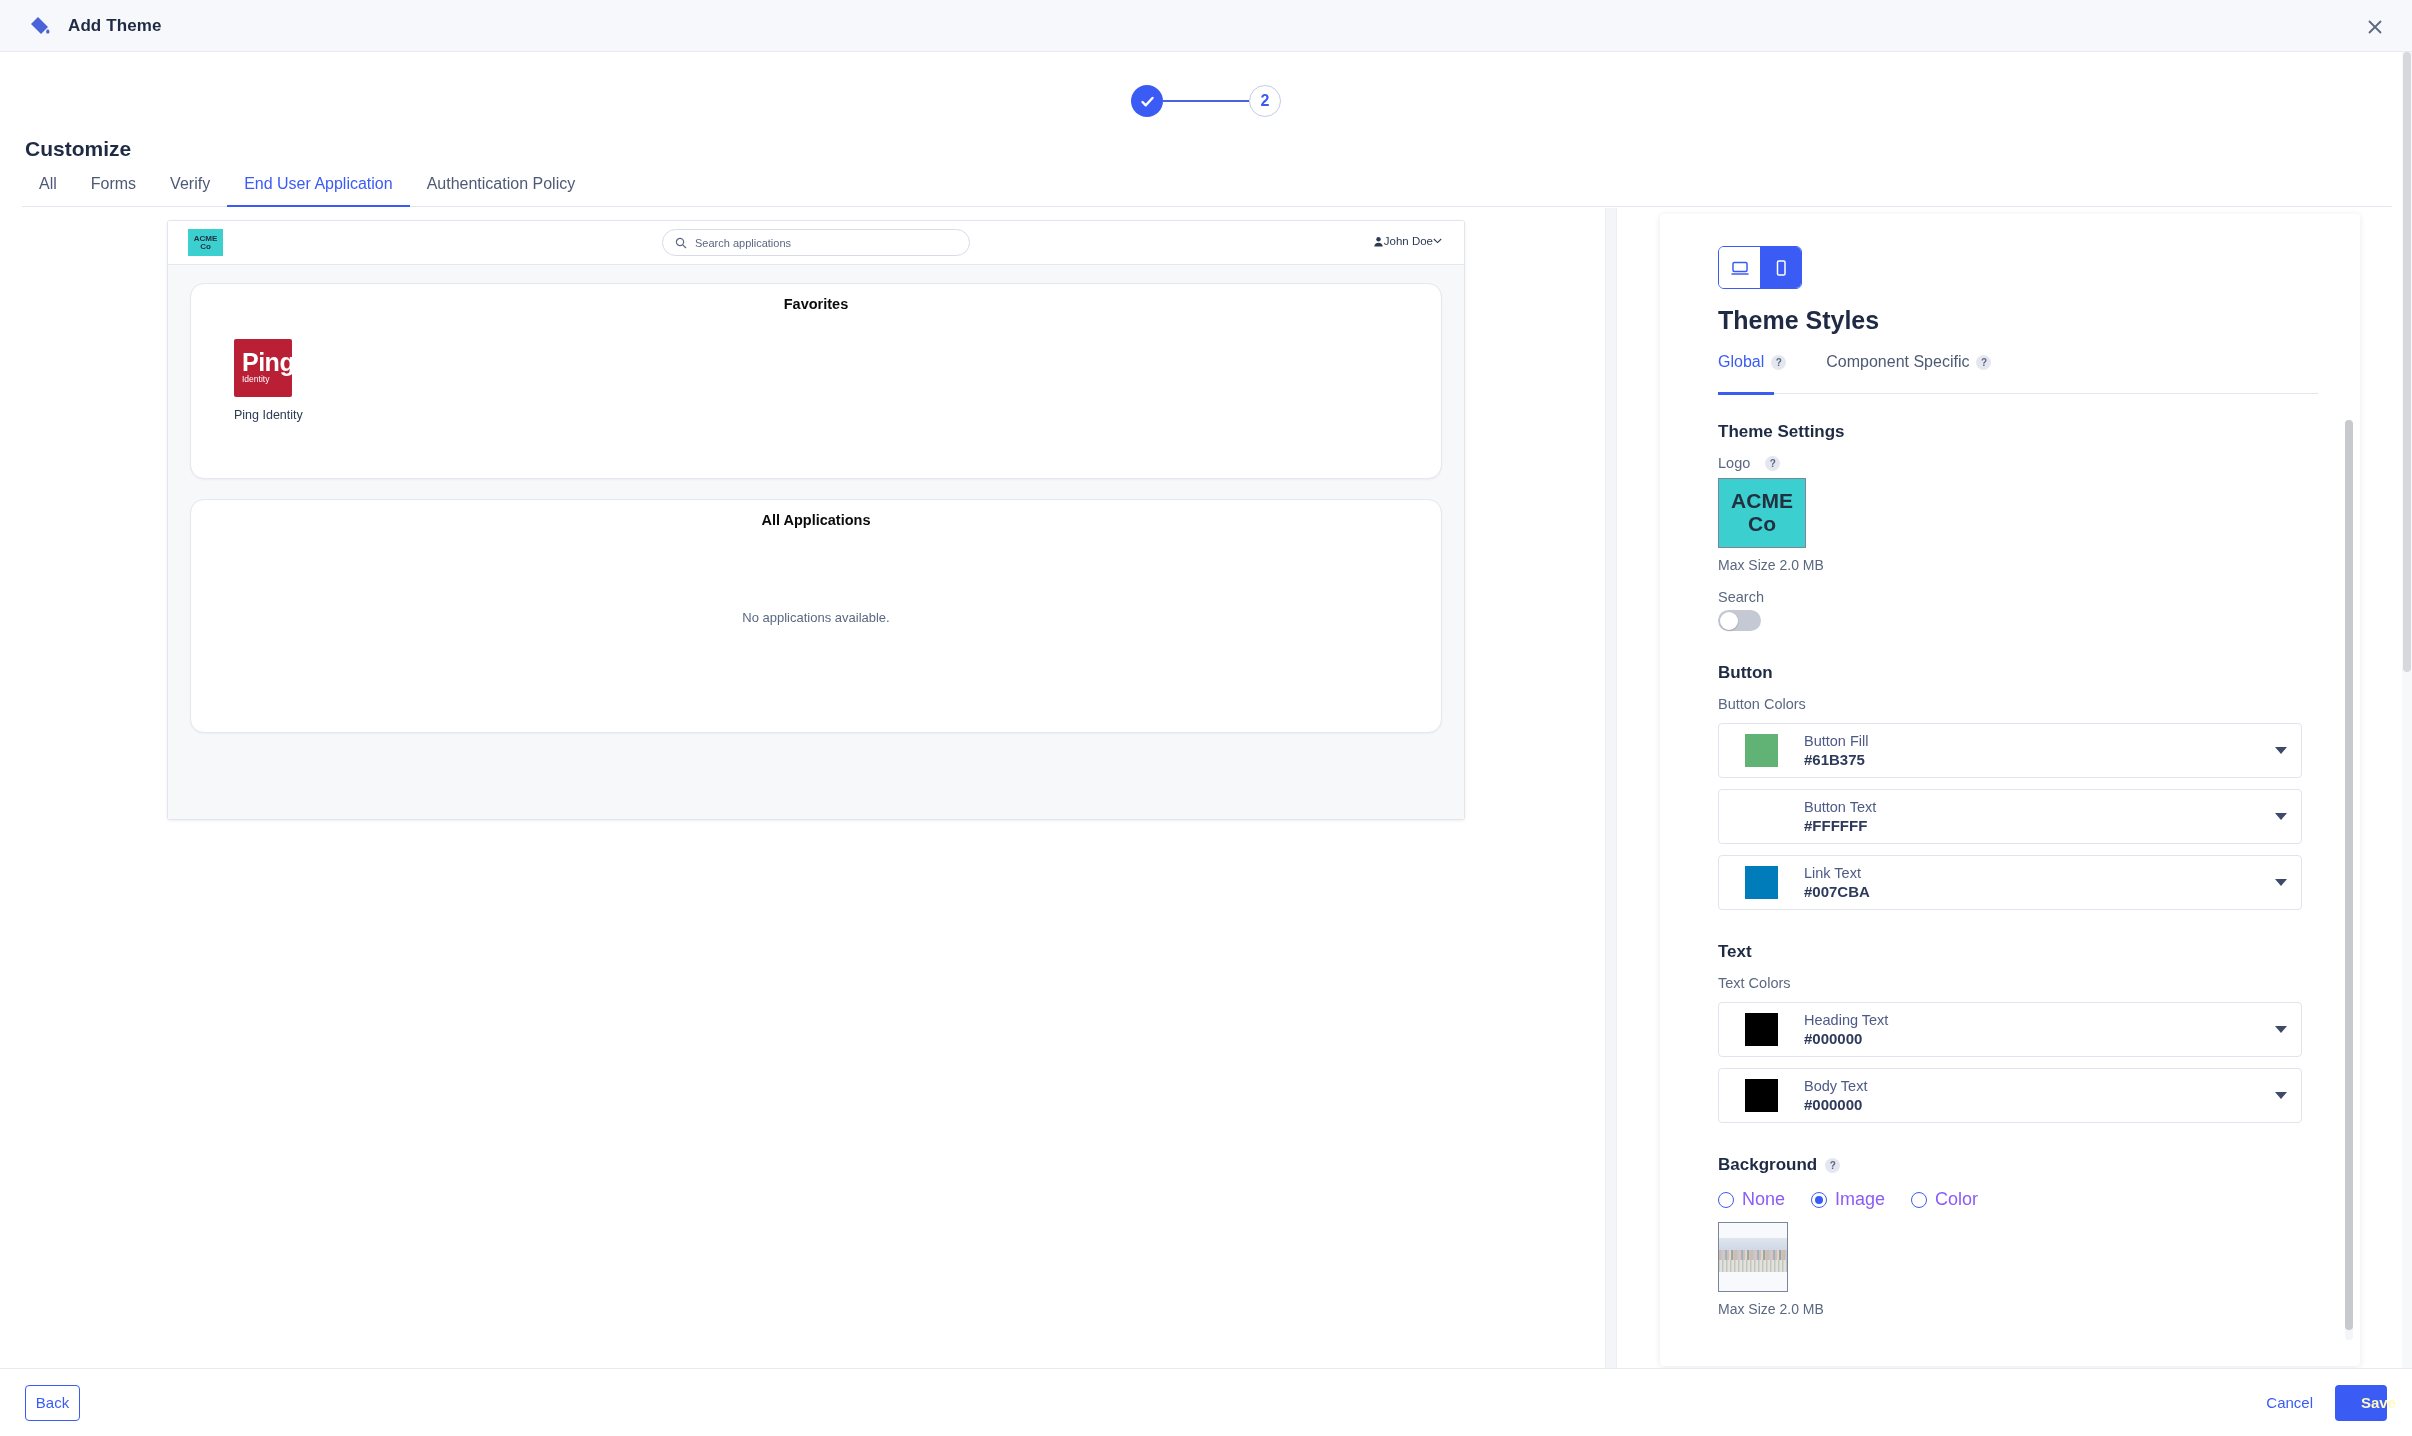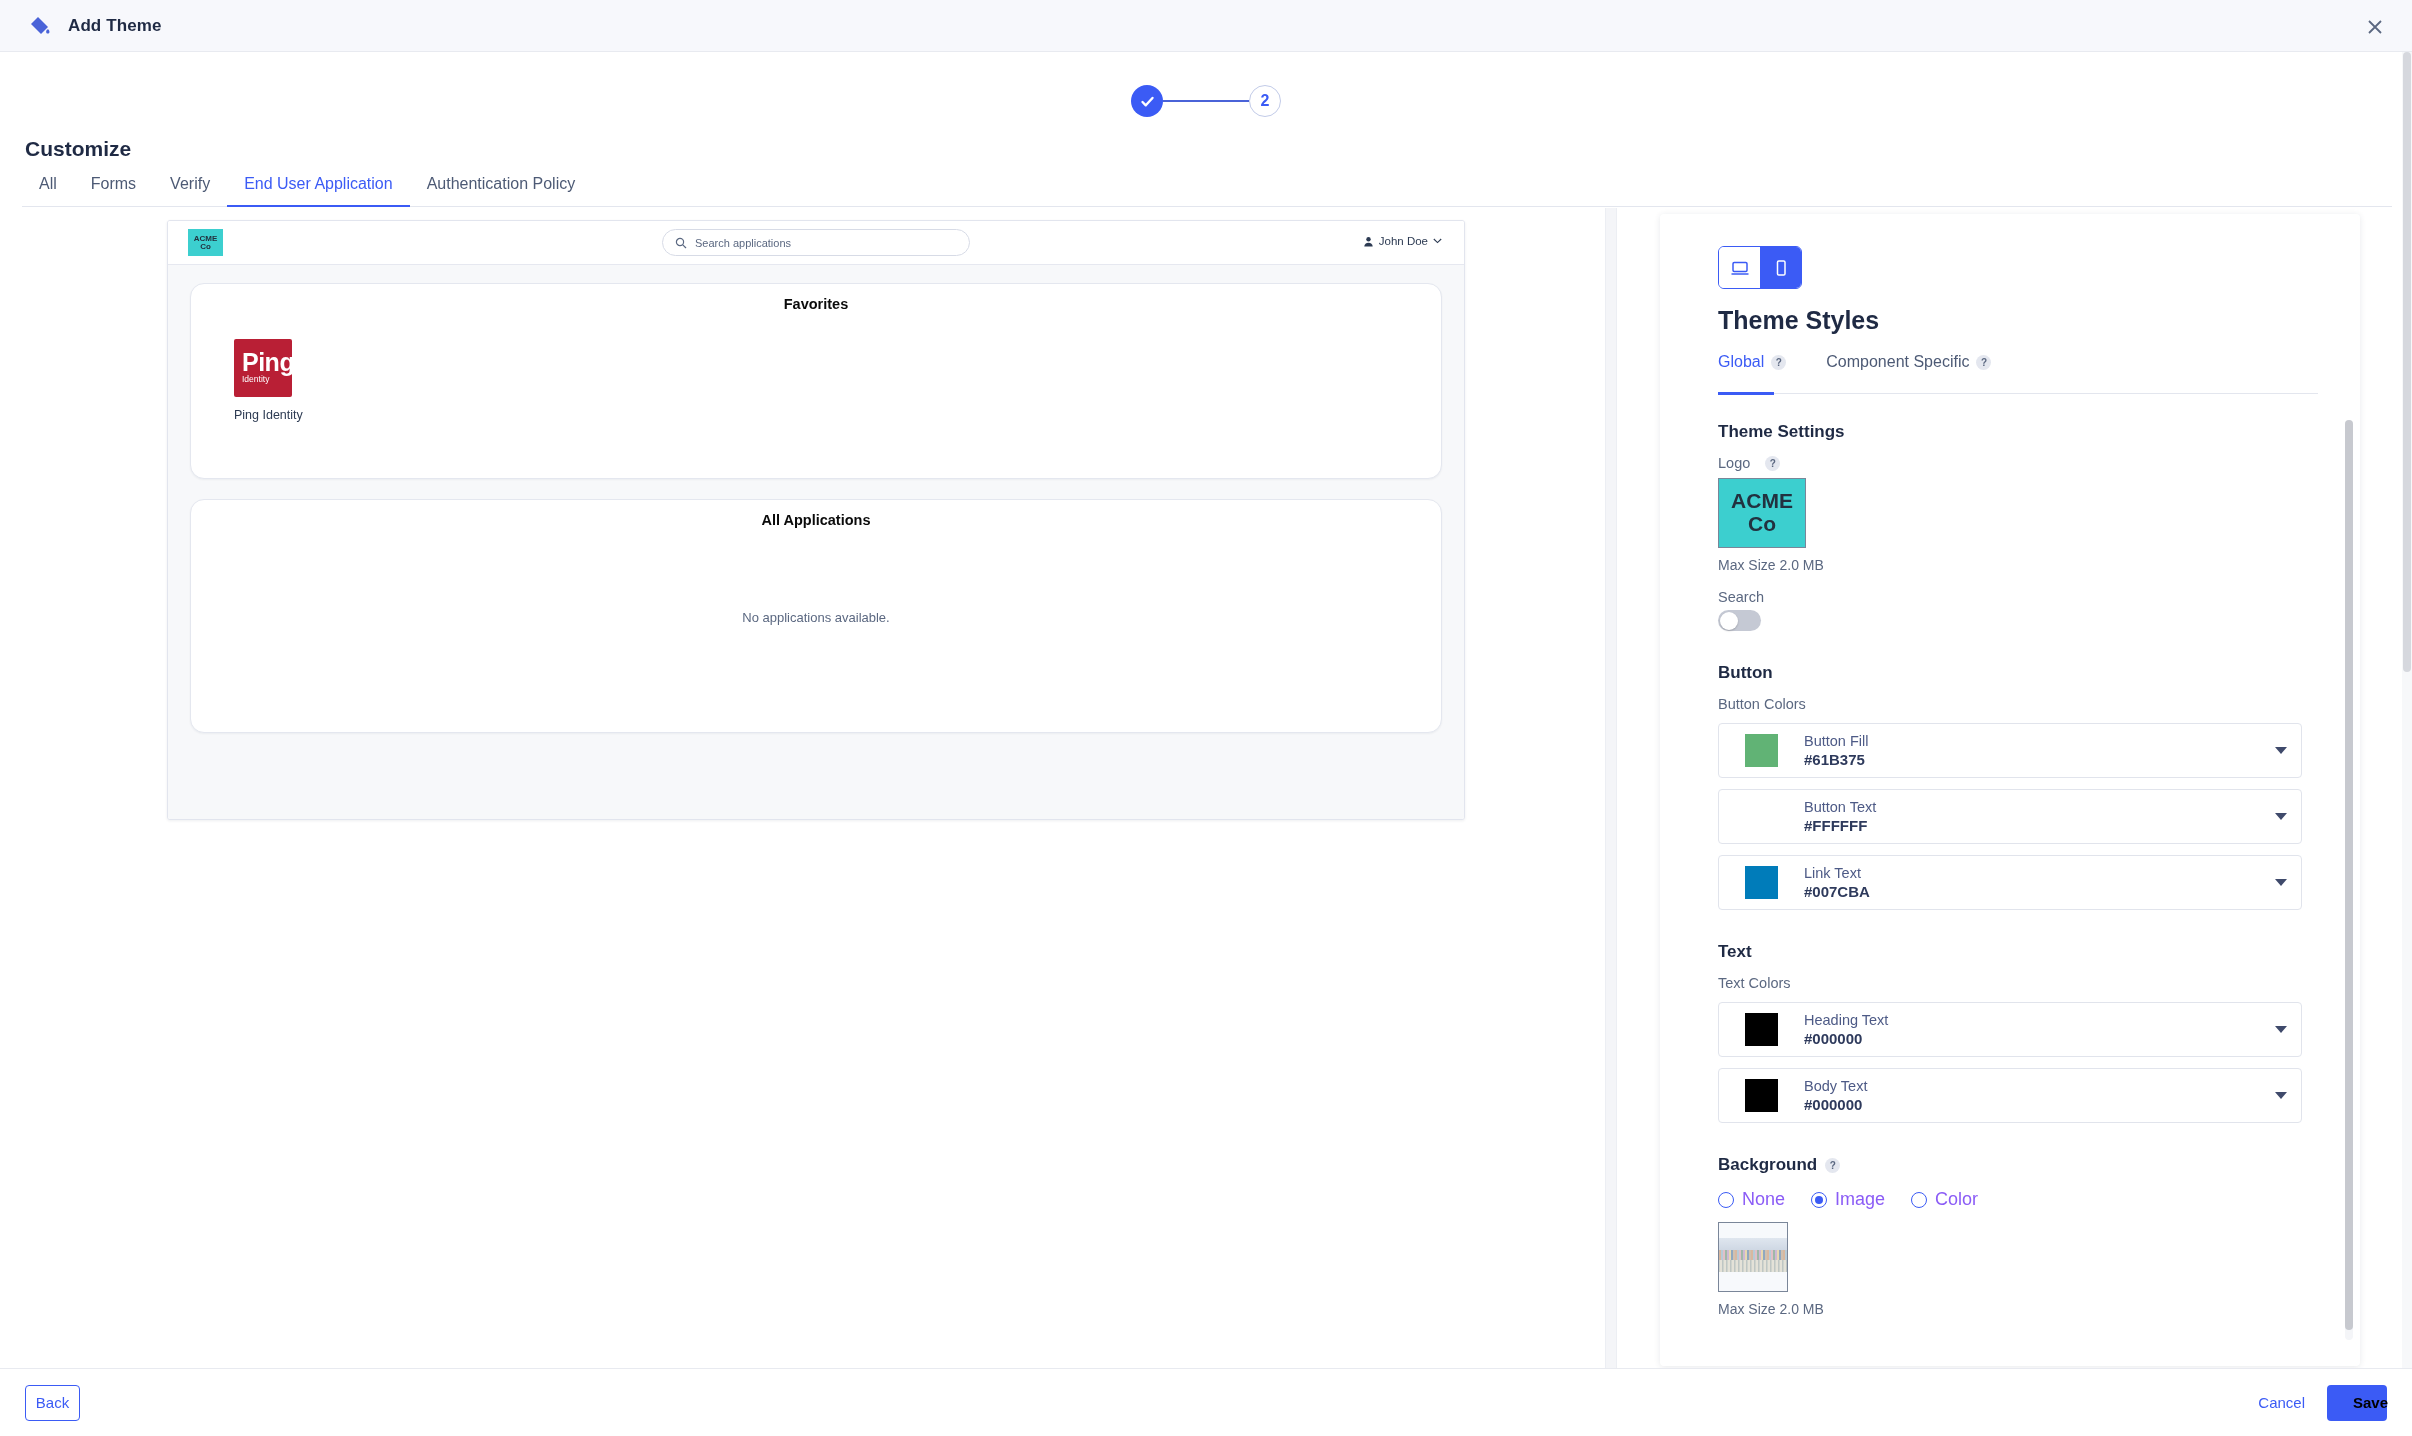--- a/index.html
+++ b/index.html
@@ -61,21 +61,21 @@
     display:flex; flex-direction:column; align-items:center; justify-content:center;
     line-height:1.0;
   }
   .pv-logo span { font-size:8px; font-weight:bold; color:#22313f; }
   .pv-search {
     position:absolute; left:50%; transform:translateX(-50%); top:8px;
     width:308px; height:27px; border:1px solid #d7dbe6; border-radius:14px;
     background:#ffffff; display:flex; align-items:center; padding-left:12px; gap:8px;
   }
   .pv-search-ph { font-size:11px; color:#5b6881; }
-  .pv-user { position:absolute; right:22px; top:14px; display:flex; align-items:center; gap:5px; font-size:11.5px; color:#2c3a52; }
+  .pv-user { position:absolute; right:22px; top:14px; display:flex; align-items:center; font-size:11.5px; color:#2c3a52; }
   .pv-body { background:#f7f8fa; padding:18px 20px 0 20px; height:556px; }
   .pv-card {
     background:#ffffff; border:1px solid #e4e7ef; border-radius:14px;
     box-shadow:0 1px 2px rgba(20,30,60,.05);
   }
   .pv-card-fav { height:196px; margin:0 2px; padding-top:12px; }
   .pv-card-all { height:234px; margin:20px 2px 0 2px; padding-top:12px; }
   .pv-card-title { text-align:center; font-size:14.5px; font-weight:bold; color:#0b0b0b; }
   .pv-tile { margin:27px 0 0 43px; width:120px; }
   .pv-tile-icon {
@@ -176,21 +176,21 @@
     position:absolute; left:0; bottom:0; width:2412px; height:68px;
     background:#ffffff; border-top:1px solid #e8eaf0; display:flex; align-items:center;
   }
   .btn-back {
     margin-left:25px; width:55px; height:36px; border:1.5px solid #3b5bf5; border-radius:4px;
     background:#fff; color:#3b5bf5; font-size:15px; display:flex; align-items:center; justify-content:center; cursor:pointer;
   }
   .footer-right { margin-left:auto; margin-right:25px; display:flex; align-items:center; gap:22px; }
   .btn-cancel { font-size:15px; color:#3b5bf5; cursor:pointer; background:none; border:none; font-family:inherit; }
   .btn-save {
-    width:60px; height:36px; background:#3b5bf5; color:#000000; border:none; border-radius:4px;
+    width:52px; height:36px; background:#3b5bf5; color:#fef9c3; border:none; border-radius:4px;
     font-size:15px; font-weight:bold; cursor:pointer; font-family:inherit;padding-left:26px;
   }
 </style>
 </head>
 <body>
 
 <div class="app">
 
   <div class="topbar">
     <div class="topbar-logo">

